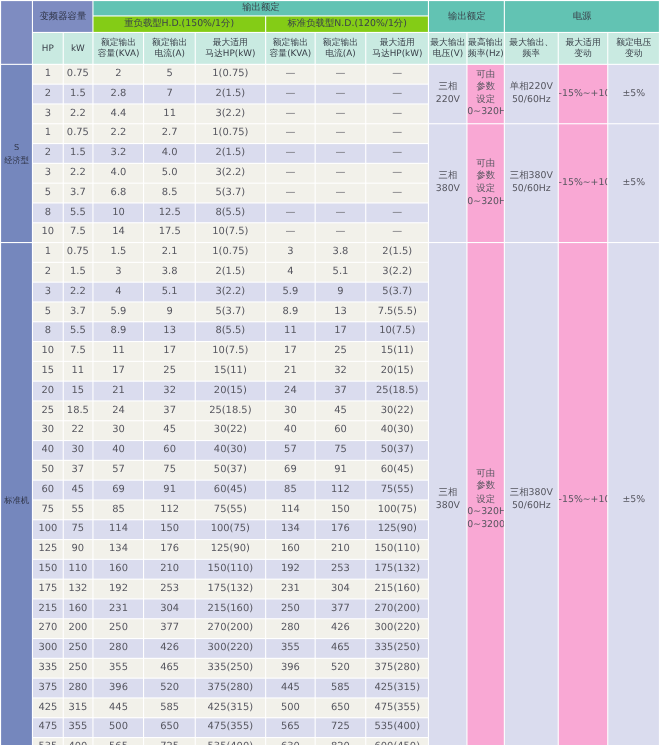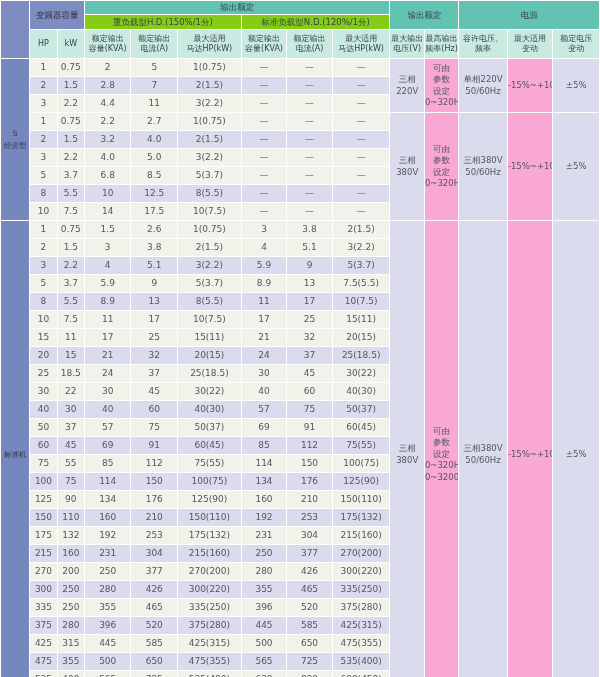--- a/index.html
+++ b/index.html
@@ -87,21 +87,21 @@
       <th class="teallight">额定输出
 容量(KVA)</th>
       <th class="teallight">额定输出
 电流(A)</th>
       <th class="teallight">最大适用
 马达HP(kW)</th>
       <th class="teallight">最大输出
 电压(V)</th>
       <th class="teallight">最高输出
 频率(Hz)</th>
-      <th class="teallight">容许电压、
+      <th class="teallight">最大输出、
 频率</th>
       <th class="teallight">最大适用
 变动</th>
       <th class="teallight">额定电压
 变动</th>
     </tr>
   </thead>
   <tbody>
       <tr>
         <td class="section-cell" rowspan="9">S
@@ -213,21 +213,21 @@
         <td class="w">10(7.5)</td>
         <td class="w dash">—</td>
         <td class="w dash">—</td>
         <td class="w dash">—</td>
       </tr>
       <tr>
         <td class="section-cell" rowspan="26">标准机</td>
         <td class="w">1</td>
         <td class="w">0.75</td>
         <td class="w">1.5</td>
-        <td class="w">2.6</td>
+        <td class="w">2.1</td>
         <td class="w">1(0.75)</td>
         <td class="w">3</td>
         <td class="w">3.8</td>
         <td class="w">2(1.5)</td>
         <td rowspan="26" class="grp gl">三相
 380V</td>
         <td rowspan="26" class="grp gw">可由
 参数
 设定
 0~320Hz

